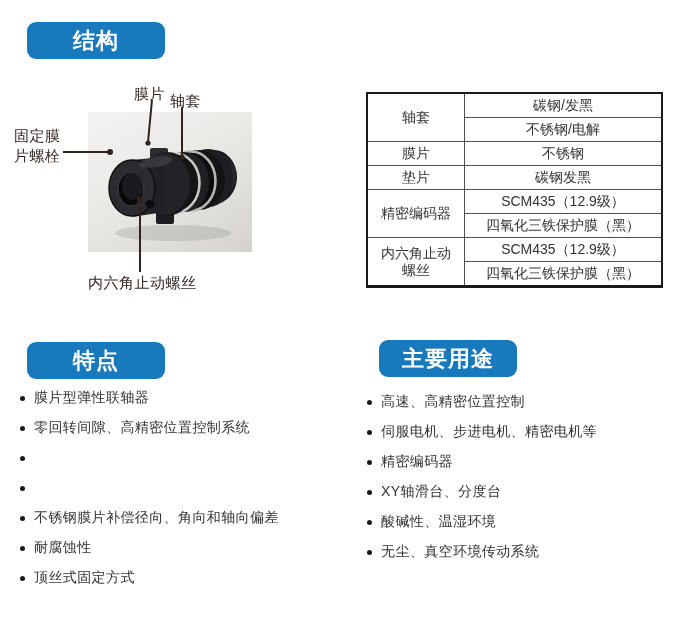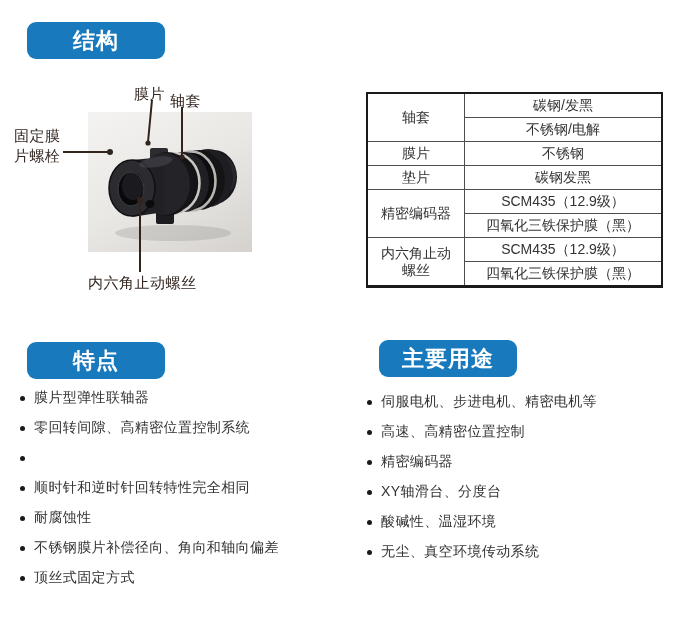--- a/index.html
+++ b/index.html
@@ -155,49 +155,48 @@
       </li>
     <li>
         <span class="bullet"></span>
         <span>零回转间隙、高精密位置控制系统</span>
       </li>
     <li>
         <span class="bullet"></span>
       </li>
     <li>
         <span class="bullet"></span>
-        <span>顺时针和逆时针回转特性完全相同</span>
+      </li>
+    <li>
+        <span class="bullet"></span>
+        <span>不锈钢膜片补偿径向、角向和轴向偏差</span>
       </li>
     <li>
         <span class="bullet"></span>
         <span>耐腐蚀性</span>
       </li>
     <li>
         <span class="bullet"></span>
-        <span>不锈钢膜片补偿径向、角向和轴向偏差</span>
-      </li>
-    <li>
-        <span class="bullet"></span>
         <span>顶丝式固定方式</span>
       </li>
   </ul>
 
   <div class="pill" style="left:367px;top:340px">主要用途</div>
 
   <ul class="blist applications-list">
     <li>
         <span class="bullet"></span>
+        <span>高速、高精密位置控制</span>
+      </li>
+    <li>
+        <span class="bullet"></span>
         <span>伺服电机、步进电机、精密电机等</span>
       </li>
     <li>
         <span class="bullet"></span>
-        <span>高速、高精密位置控制</span>
-      </li>
-    <li>
-        <span class="bullet"></span>
         <span>精密编码器</span>
       </li>
     <li>
         <span class="bullet"></span>
         <span>XY轴滑台、分度台</span>
       </li>
     <li>
         <span class="bullet"></span>
         <span>酸碱性、温湿环境</span>
       </li>

